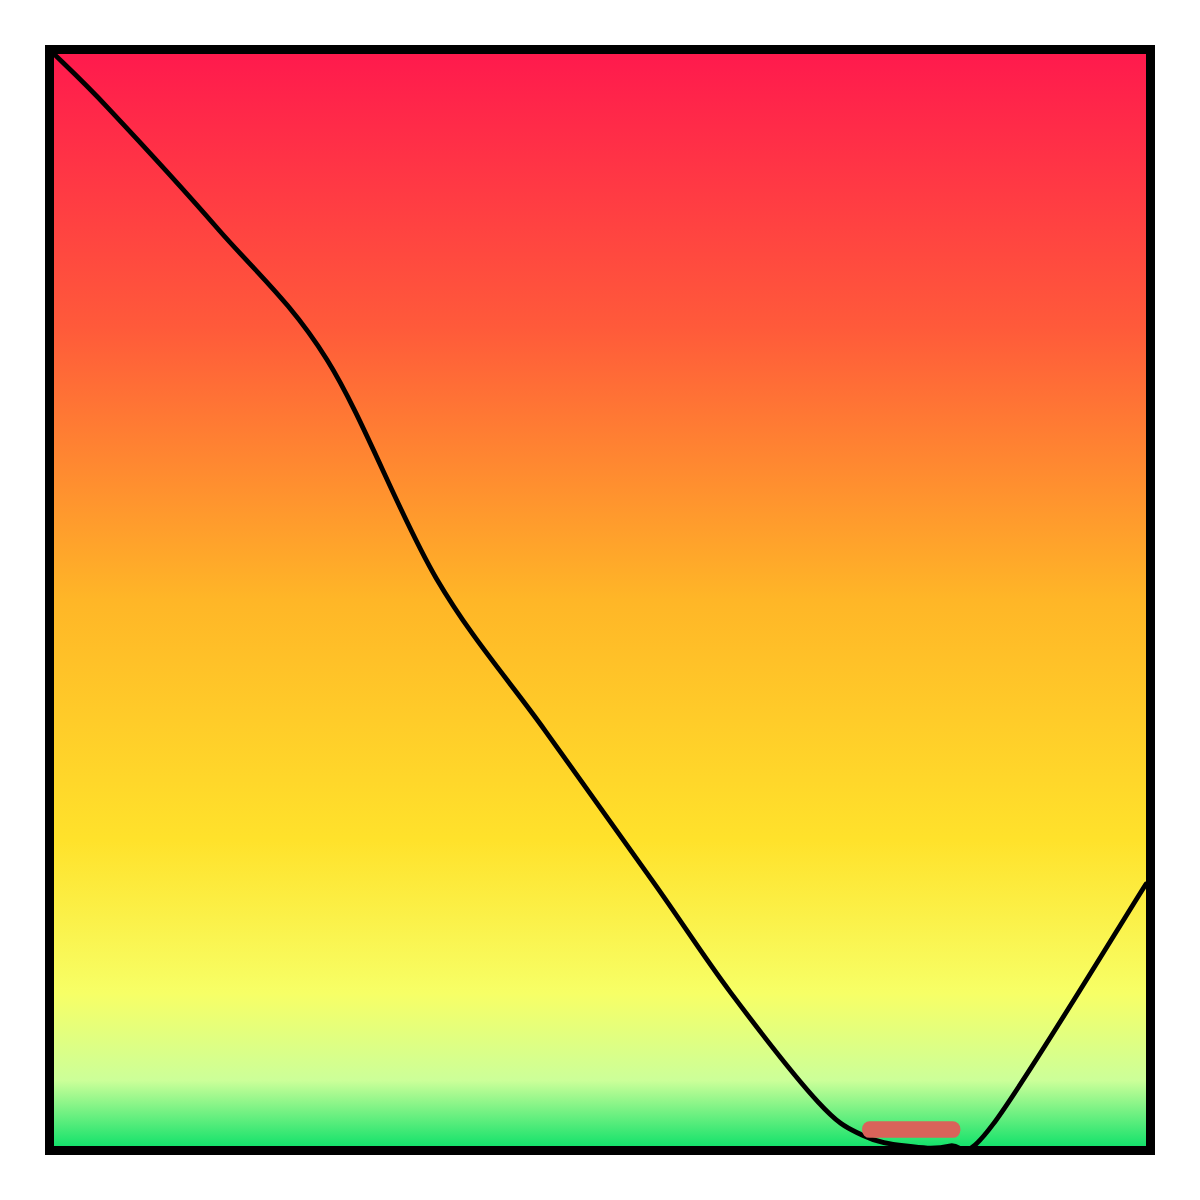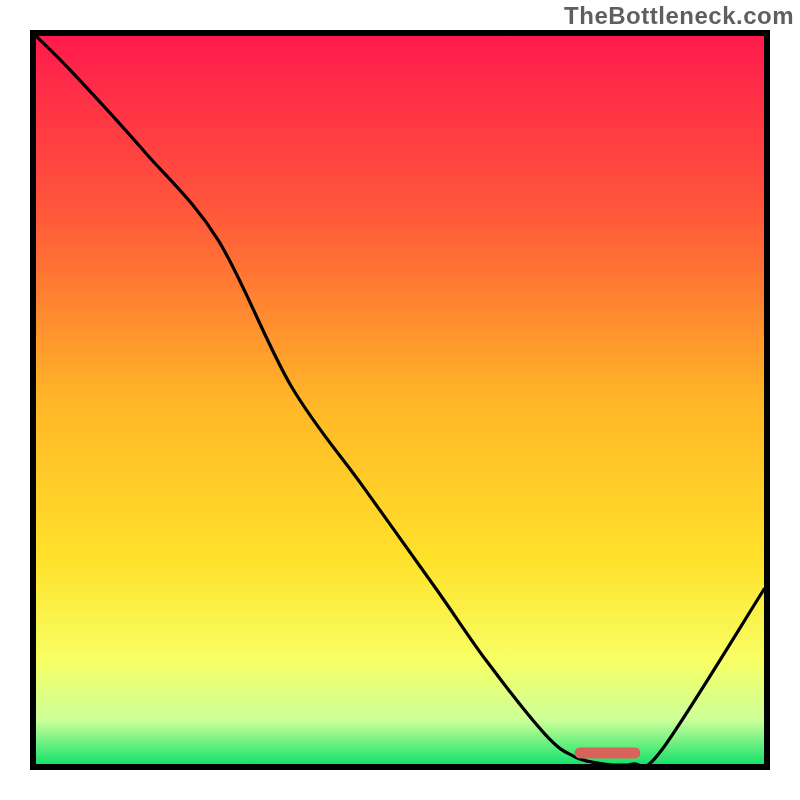--- a/index.html
+++ b/index.html
@@ -30,21 +30,20 @@
   svg.chart {
     position: absolute;
     left: 0;
     top: 0;
   }
 </style>
 </head>
 <body>
 
 <div class="chart-wrap">
-  <div class="watermark">TheBottleneck.com</div>
 
   <svg class="chart" width="800" height="800" viewBox="0 0 800 800">
     <defs>
       <linearGradient id="bgGrad" x1="0" y1="0" x2="0" y2="1">
           <stop offset="0%" stop-color="#ff1a4d"></stop>
           <stop offset="25%" stop-color="#ff5a3a"></stop>
           <stop offset="50%" stop-color="#ffb627"></stop>
           <stop offset="72%" stop-color="#ffe22b"></stop>
           <stop offset="86%" stop-color="#f7ff66"></stop>
           <stop offset="94%" stop-color="#ccff99"></stop>

